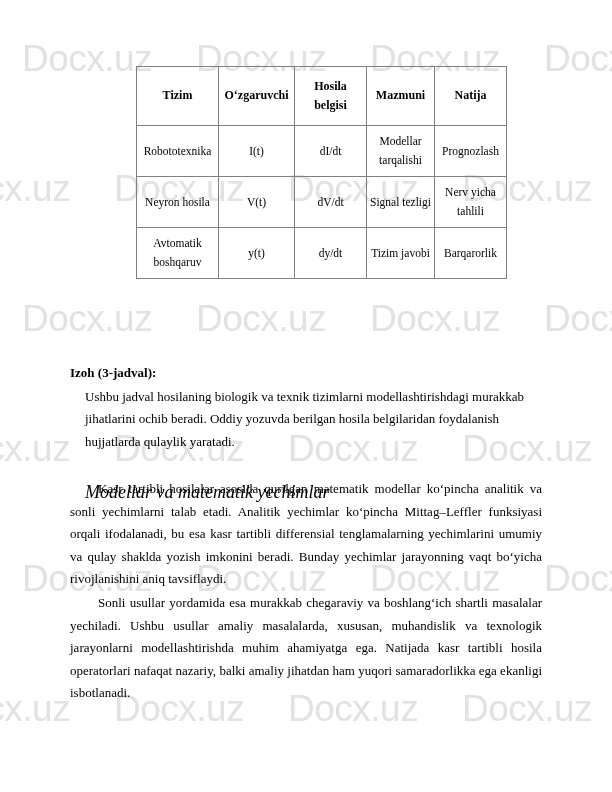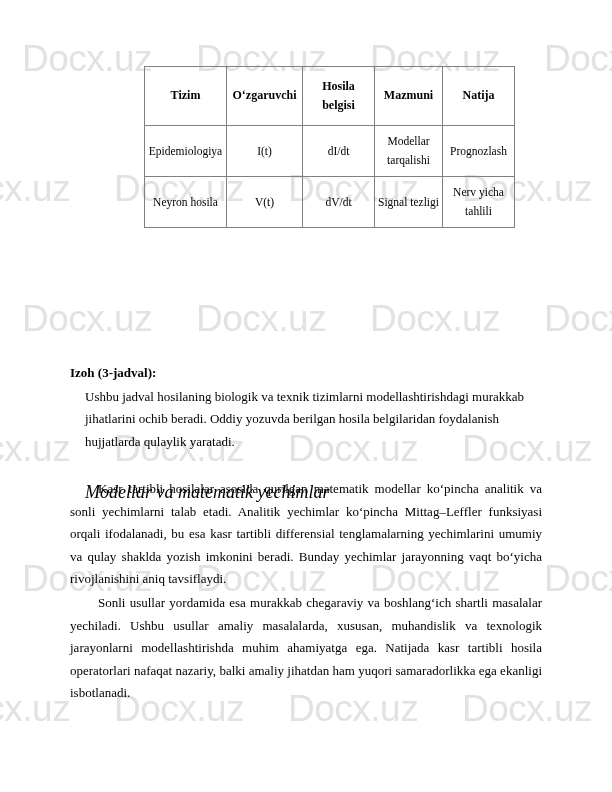--- a/index.html
+++ b/index.html
@@ -39,21 +39,21 @@
   
   #page {
     position: relative;
     z-index: 1;
     padding: 0;
   }
 
   
   .table-wrap {
     position: absolute;
-    left: 144px;
+    left: 136px;
     top: 66px;
     width: 370px;
   }
   table.data-table {
     border-collapse: collapse;
     width: 370px;
     table-layout: fixed;
   }
   table.data-table td,
   table.data-table th {
@@ -160,33 +160,40 @@
         <tr>
           <th>Tizim</th>
           <th>O‘zgaruvchi</th>
           <th>Hosila belgisi</th>
           <th>Mazmuni</th>
           <th>Natija</th>
         </tr>
       </thead>
       <tbody>
         <tr>
-          <td>Epidemiologiya</td>
+          <td>Robototexnika</td>
           <td>I(t)</td>
           <td>dI/dt</td>
           <td>Modellar tarqalishi</td>
           <td>Prognozlash</td>
         </tr>
         <tr>
           <td>Neyron hosila</td>
           <td>V(t)</td>
           <td>dV/dt</td>
           <td>Signal tezligi</td>
           <td>Nerv yicha tahlili</td>
         </tr>
+        <tr>
+          <td>Avtomatik boshqaruv</td>
+          <td>y(t)</td>
+          <td>dy/dt</td>
+          <td>Tizim javobi</td>
+          <td>Barqarorlik</td>
+        </tr>
       </tbody>
     </table>
   </div>
 
   <div class="izoh-heading">Izoh (3-jadval):</div>
 
   <div class="izoh-body">Ushbu jadval hosilaning biologik va texnik tizimlarni modellashtirishdagi murakkab jihatlarini ochib beradi. Oddiy yozuvda berilgan hosila belgilaridan foydalanish hujjatlarda qulaylik yaratadi.</div>
 
   <div class="section-label">Modellar va matematik yechimlar</div>
 

